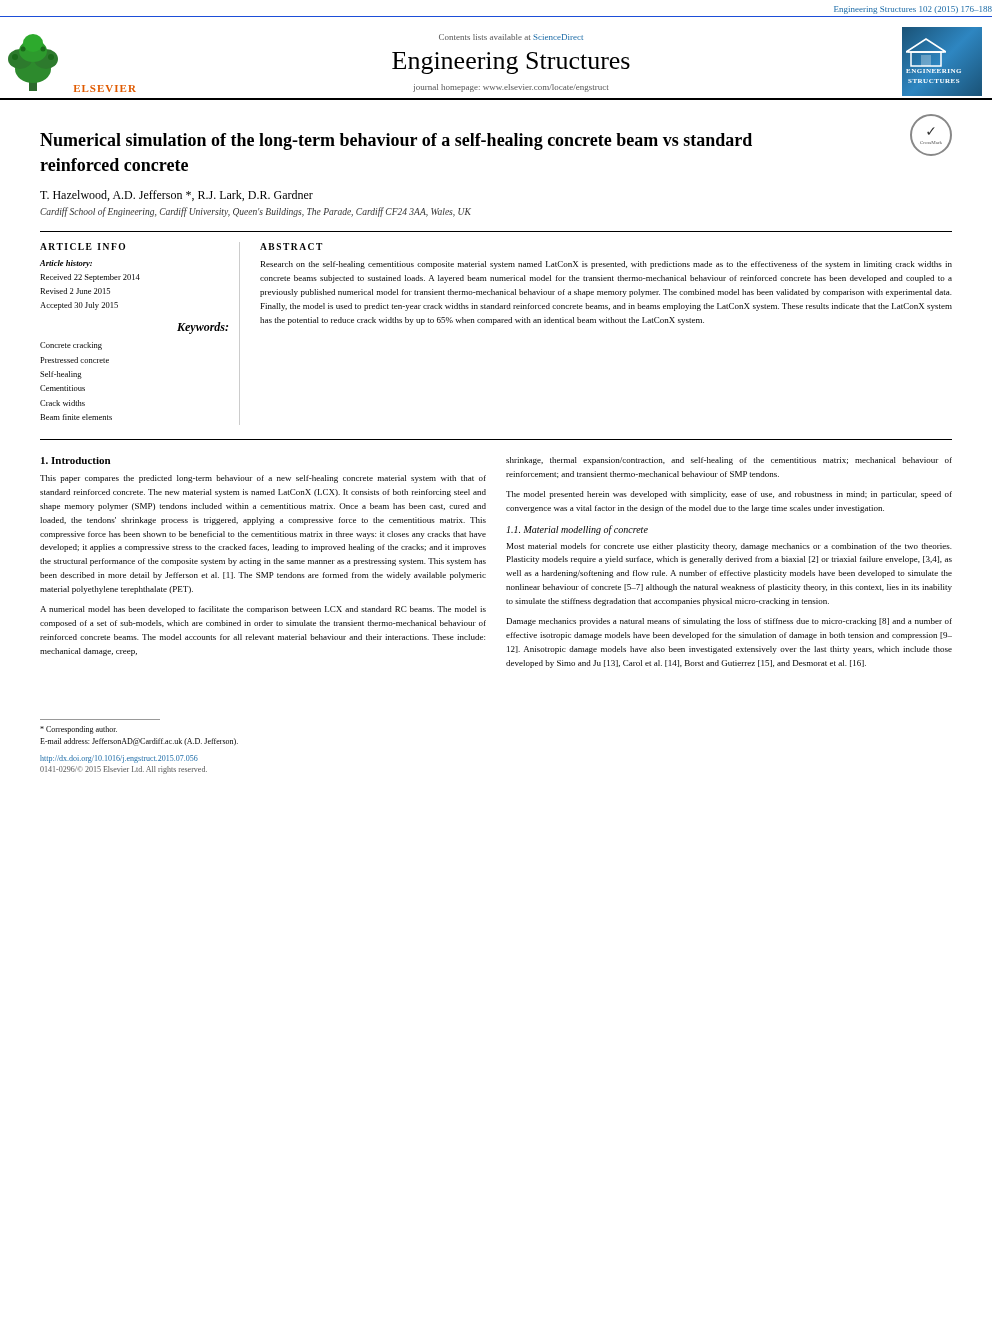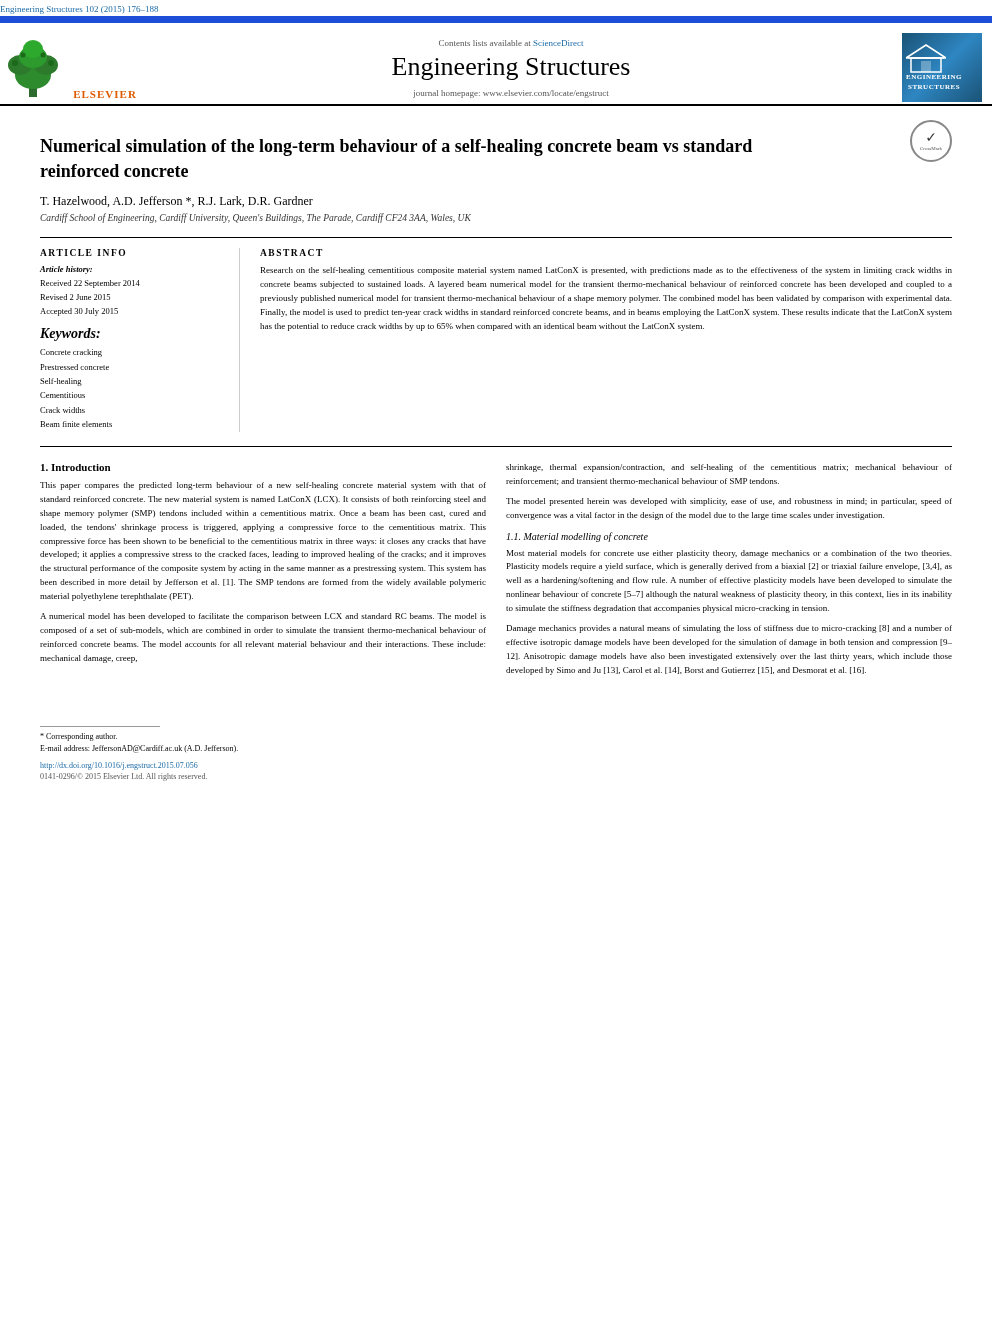--- a/index.html
+++ b/index.html
@@ -7,25 +7,25 @@
       background: #fff;
       font-family: 'Times New Roman', Times, serif;
       font-size: 10px;
       color: #000;
       width: 992px;
       min-height: 1323px;
     }
 
     
     .top-bar {
-      text-align: left;
+      text-align: right;
       padding: 4px 0 2px 0;
       font-size: 9px;
       color: #1a6aa6;
-      border-bottom: 7px solid #1d4ed8;
+      border-bottom: 1px solid #1d4ed8;
     }
 
     
     .header {
       display: flex;
       align-items: stretch;
       border-bottom: 2px solid #000;
       padding: 8px 0 0 0;
     }
     .header-left {
@@ -199,26 +199,27 @@
       color: #000;
       margin-bottom: 3px;
     }
     .history-item {
       font-size: 8.5px;
       color: #000;
       line-height: 1.6;
     }
 
     .keywords-label {
-      font-size: 14px;
+      font-size: 12px;
       font-style: italic;
       font-weight: bold;
       color: #000;
       margin-top: 8px;
       margin-bottom: 3px;
+      text-align: right;
     }
     .keyword-item {
       font-size: 8.5px;
       color: #000;
       line-height: 1.7;
     }
 
     .abstract-title {
       font-size: 9.5px;
       font-weight: bold;

